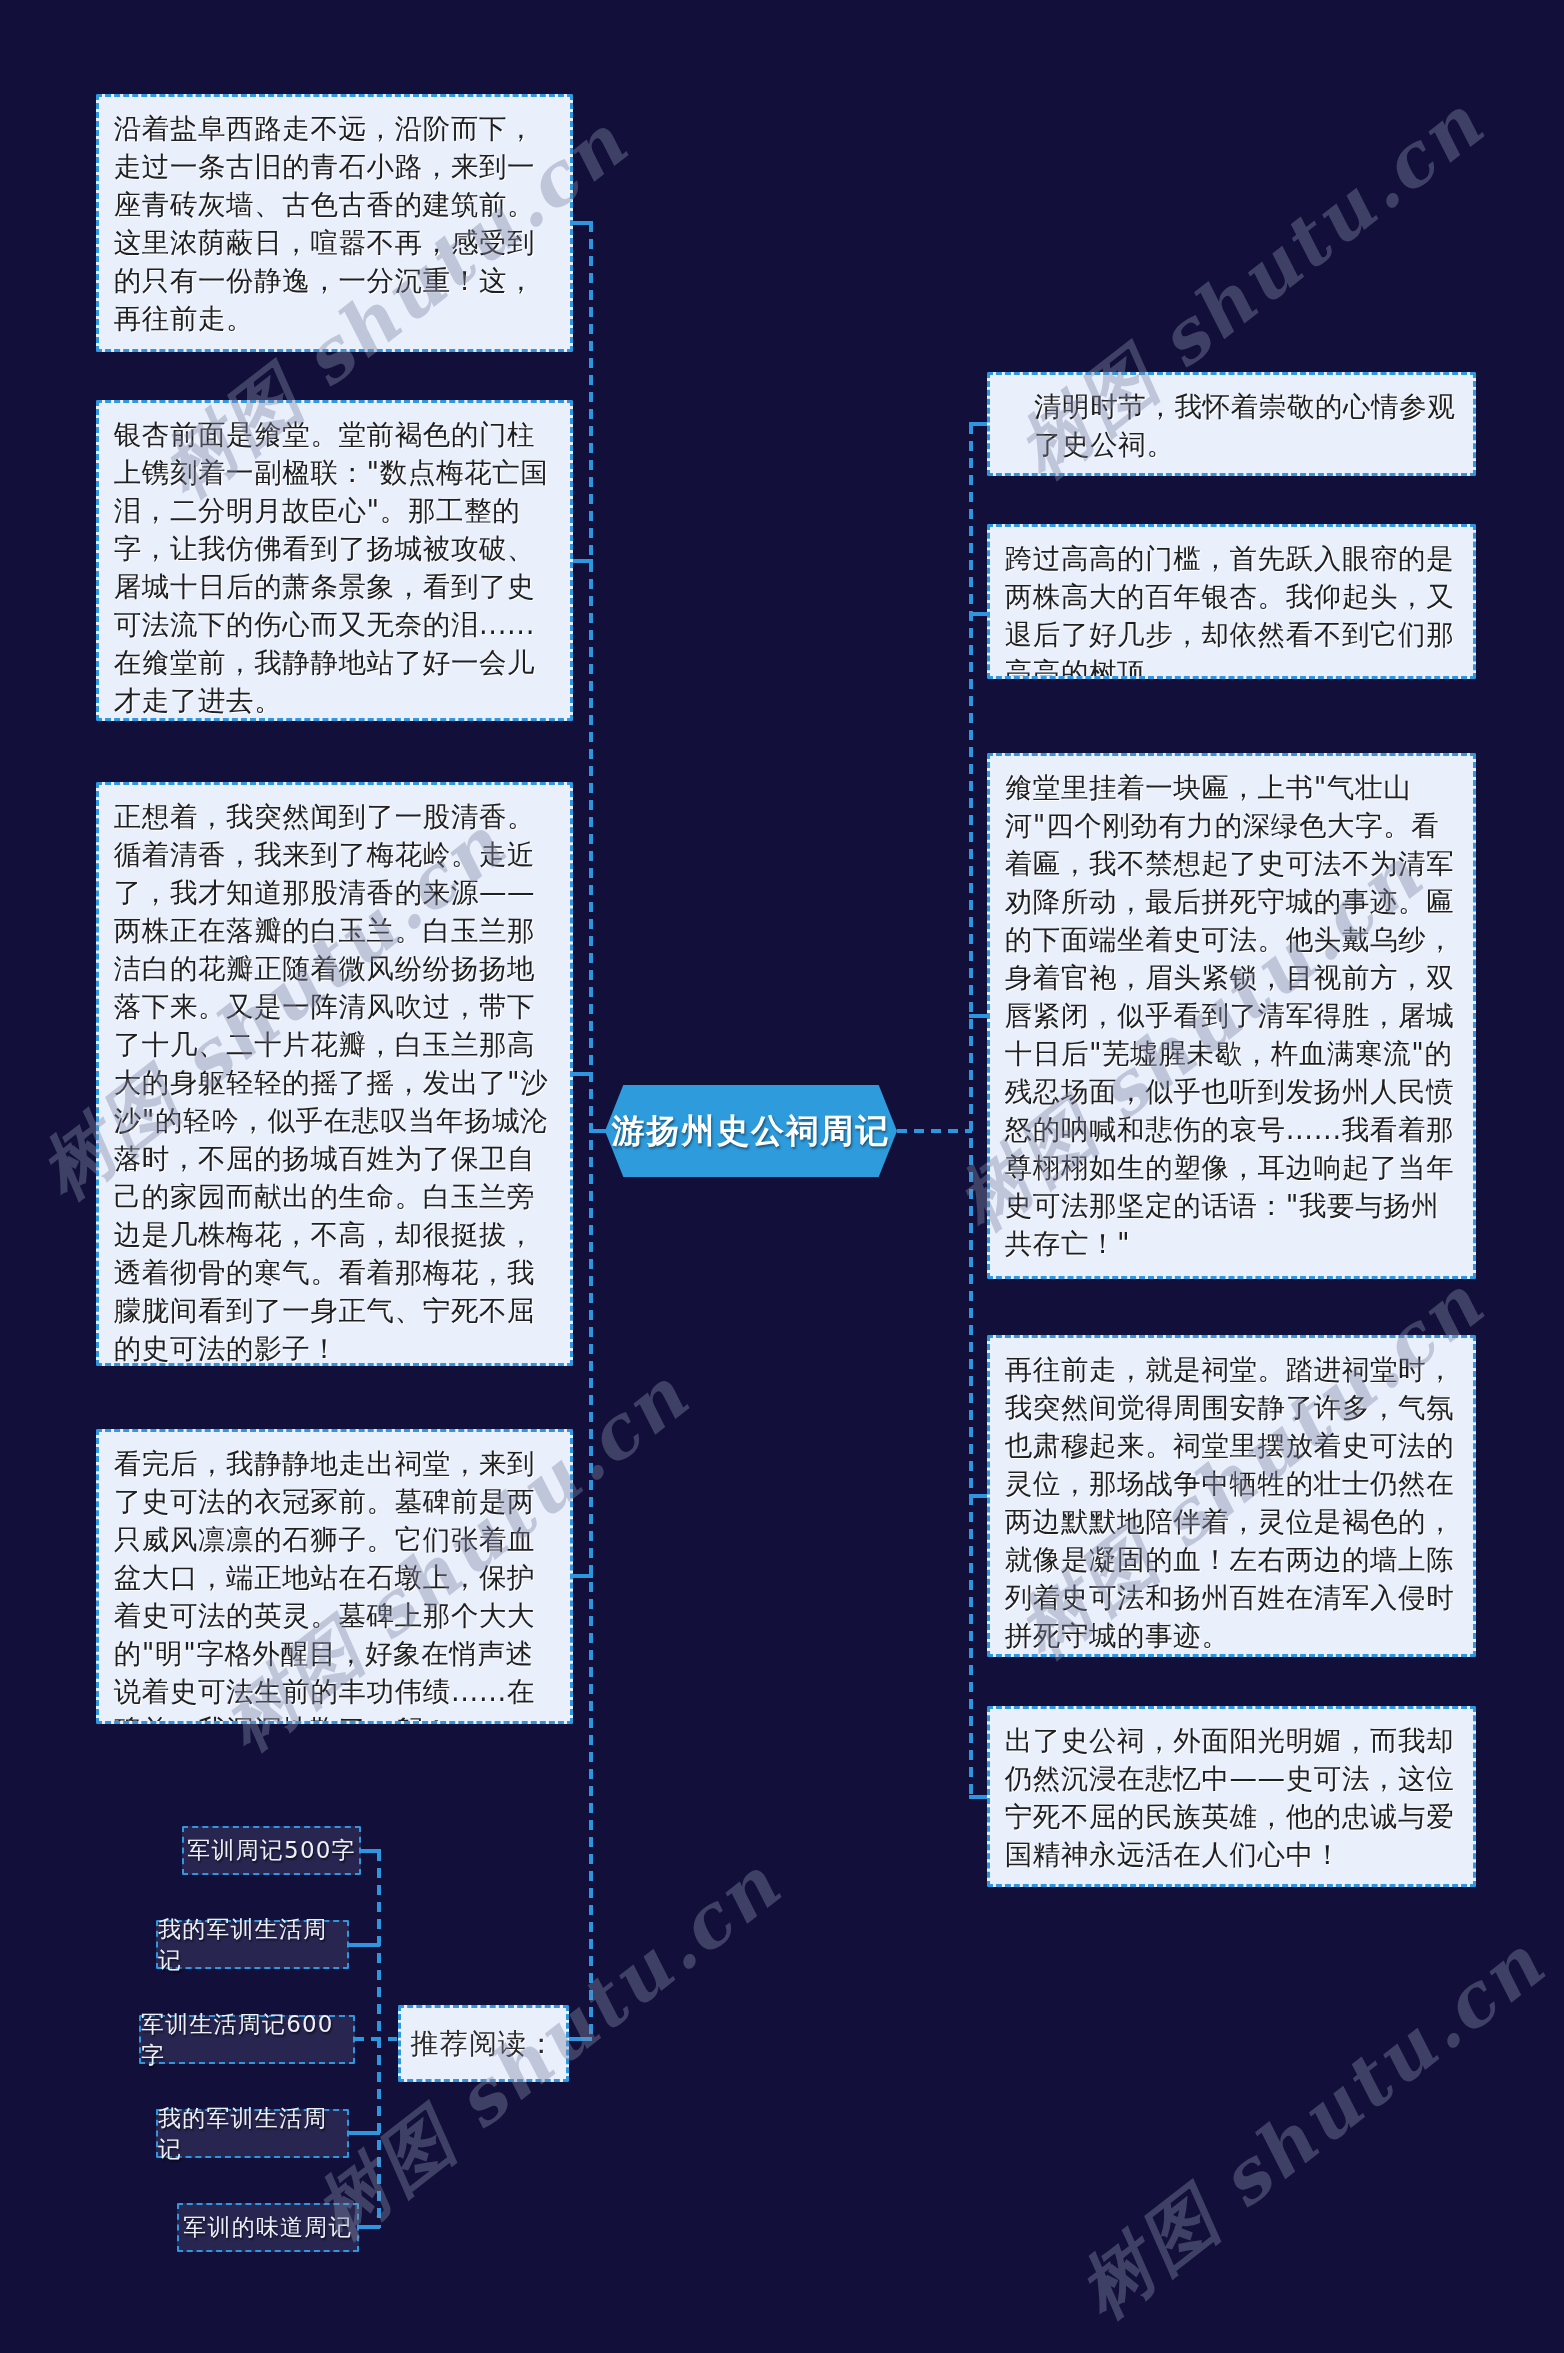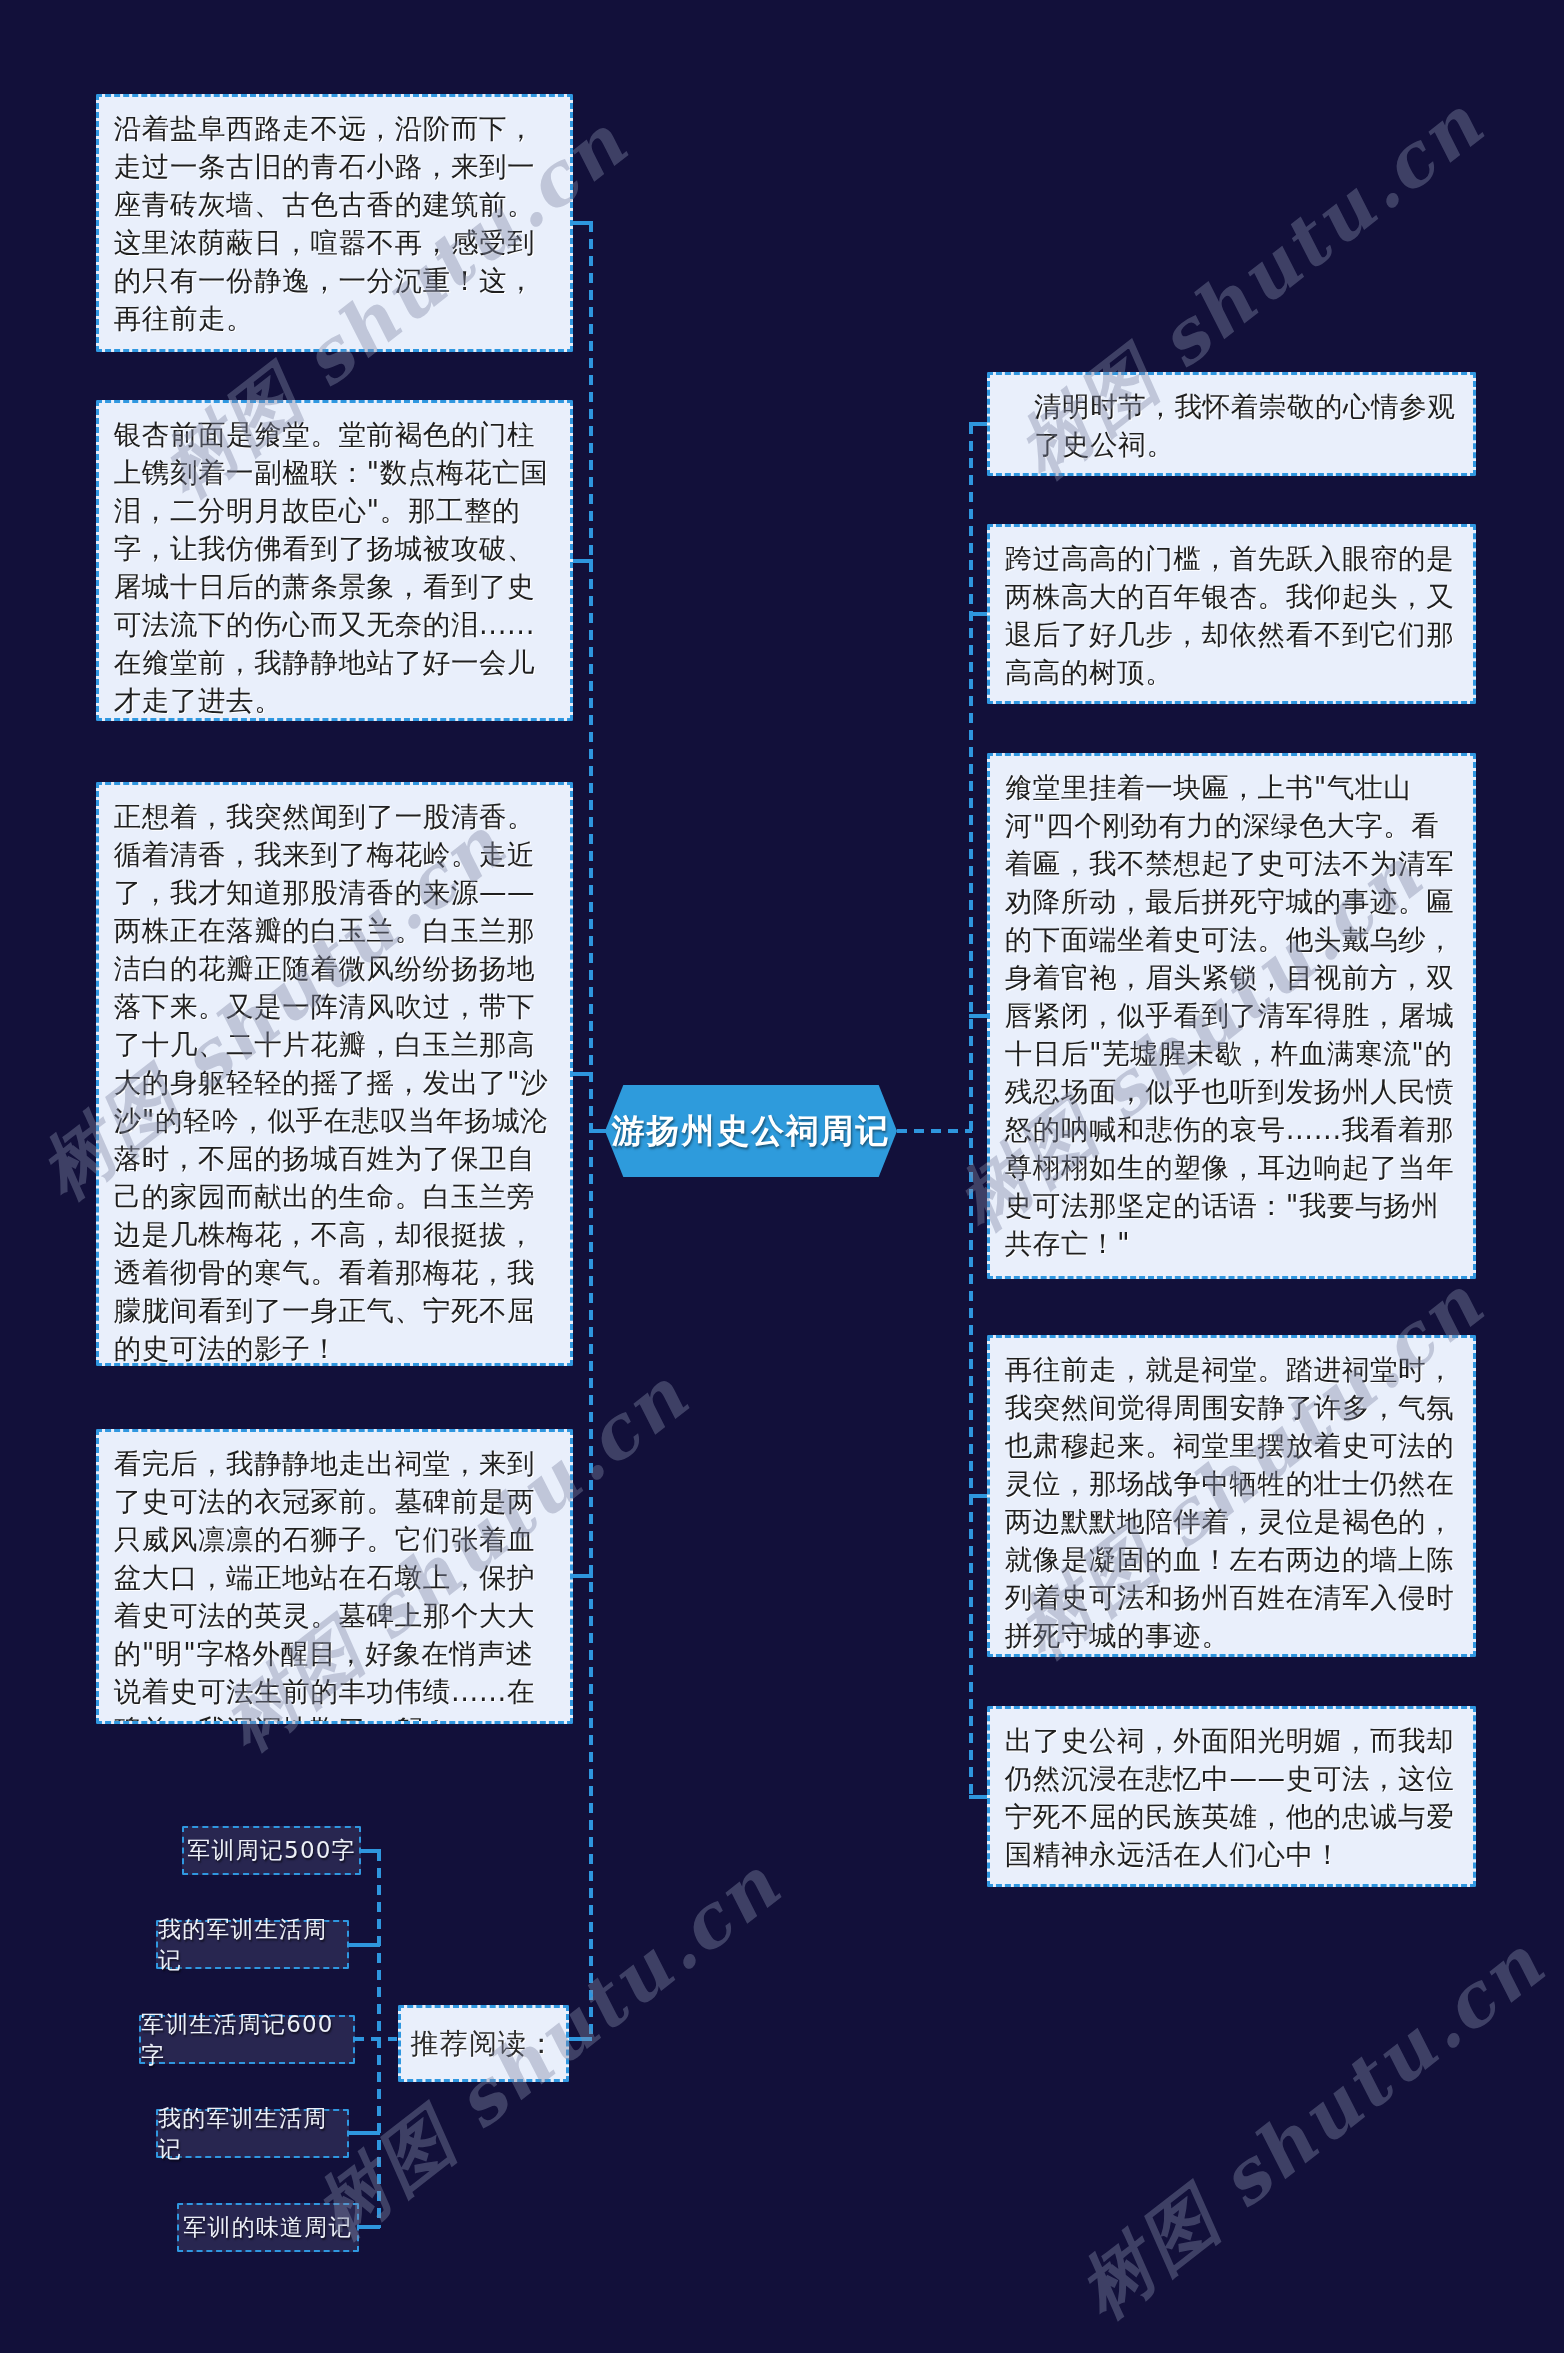--- a/index.html
+++ b/index.html
@@ -93,21 +93,21 @@
   <div class="root-node" style="left:605px;top:1085px;width:292px;height:92px;">
     <span>游扬州史公祠周记</span>
   </div>
 
   <div class="topic" style="left:96px;top:94px;width:477px;height:258px;">沿着盐阜西路走不远，沿阶而下，走过一条古旧的青石小路，来到一座青砖灰墙、古色古香的建筑前。这里浓荫蔽日，喧嚣不再，感受到的只有一份静逸，一分沉重！这，再往前走。</div>
   <div class="topic" style="left:96px;top:400px;width:477px;height:321px;">银杏前面是飨堂。堂前褐色的门柱上镌刻着一副楹联："数点梅花亡国泪，二分明月故臣心"。那工整的字，让我仿佛看到了扬城被攻破、屠城十日后的萧条景象，看到了史可法流下的伤心而又无奈的泪......在飨堂前，我静静地站了好一会儿才走了进去。</div>
   <div class="topic" style="left:96px;top:782px;width:477px;height:584px;">正想着，我突然闻到了一股清香。循着清香，我来到了梅花岭。走近了，我才知道那股清香的来源——两株正在落瓣的白玉兰。白玉兰那洁白的花瓣正随着微风纷纷扬扬地落下来。又是一阵清风吹过，带下了十几、二十片花瓣，白玉兰那高大的身躯轻轻的摇了摇，发出了"沙沙"的轻吟，似乎在悲叹当年扬城沦落时，不屈的扬城百姓为了保卫自己的家园而献出的生命。白玉兰旁边是几株梅花，不高，却很挺拔，透着彻骨的寒气。看着那梅花，我朦胧间看到了一身正气、宁死不屈的史可法的影子！</div>
   <div class="topic" style="left:96px;top:1429px;width:477px;height:295px;">看完后，我静静地走出祠堂，来到了史可法的衣冠冢前。墓碑前是两只威风凛凛的石狮子。它们张着血盆大口，端正地站在石墩上，保护着史可法的英灵。墓碑上那个大大的"明"字格外醒目，好象在悄声述说着史可法生前的丰功伟绩......在碑前，我深深地鞠了一躬！</div>
 
   <div class="topic" style="left:987px;top:372px;width:489px;height:104px;padding-left:44px;">清明时节，我怀着崇敬的心情参观了史公祠。</div>
-  <div class="topic" style="left:987px;top:524px;width:489px;height:180px;">跨过高高的门槛，首先跃入眼帘的是两株高大的百年银杏。我仰起头，又退后了好几步，却依然看不到它们那高高的树顶。</div>
+  <div class="topic" style="left:987px;top:524px;width:489px;height:155px;">跨过高高的门槛，首先跃入眼帘的是两株高大的百年银杏。我仰起头，又退后了好几步，却依然看不到它们那高高的树顶。</div>
   <div class="topic" style="left:987px;top:753px;width:489px;height:526px;">飨堂里挂着一块匾，上书"气壮山河"四个刚劲有力的深绿色大字。看着匾，我不禁想起了史可法不为清军劝降所动，最后拼死守城的事迹。匾的下面端坐着史可法。他头戴乌纱，身着官袍，眉头紧锁，目视前方，双唇紧闭，似乎看到了清军得胜，屠城十日后"芜墟腥未歇，杵血满寒流"的残忍场面，似乎也听到发扬州人民愤怒的呐喊和悲伤的哀号......我看着那尊栩栩如生的塑像，耳边响起了当年史可法那坚定的话语："我要与扬州共存亡！"</div>
   <div class="topic" style="left:987px;top:1335px;width:489px;height:322px;">再往前走，就是祠堂。踏进祠堂时，我突然间觉得周围安静了许多，气氛也肃穆起来。祠堂里摆放着史可法的灵位，那场战争中牺牲的壮士仍然在两边默默地陪伴着，灵位是褐色的，就像是凝固的血！左右两边的墙上陈列着史可法和扬州百姓在清军入侵时拼死守城的事迹。</div>
   <div class="topic" style="left:987px;top:1706px;width:489px;height:181px;">出了史公祠，外面阳光明媚，而我却仍然沉浸在悲忆中——史可法，这位宁死不屈的民族英雄，他的忠诚与爱国精神永远活在人们心中！</div>
 
   <div class="recommend" style="left:398px;top:2005px;width:171px;height:77px;">推荐阅读：</div>
 
   <div class="mini" style="left:182px;top:1826px;width:179px;height:49px;">军训周记500字</div>
   <div class="mini" style="left:156px;top:1920px;width:193px;height:49px;">我的军训生活周记</div>
   <div class="mini" style="left:139px;top:2015px;width:216px;height:49px;">军训生活周记600字</div>
   <div class="mini" style="left:156px;top:2109px;width:193px;height:49px;">我的军训生活周记</div>

